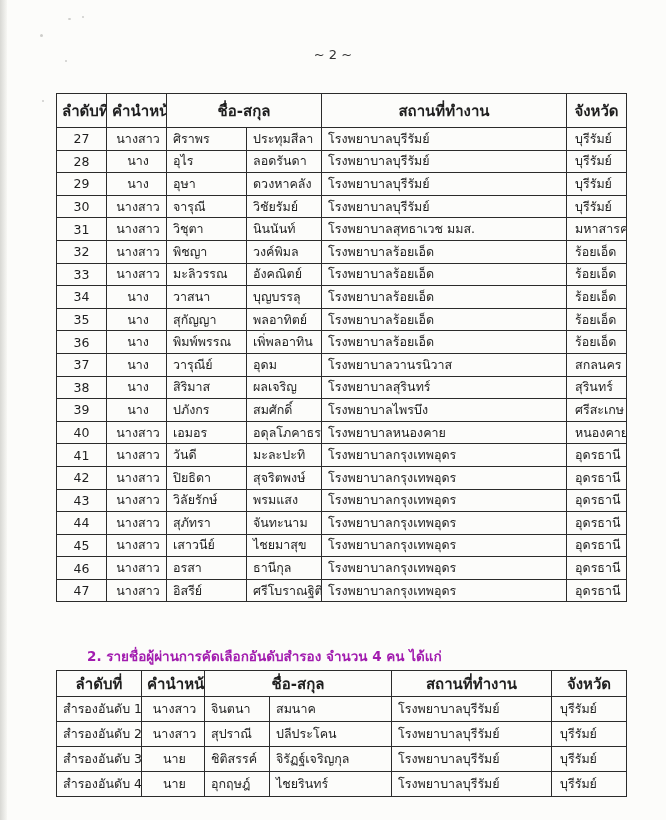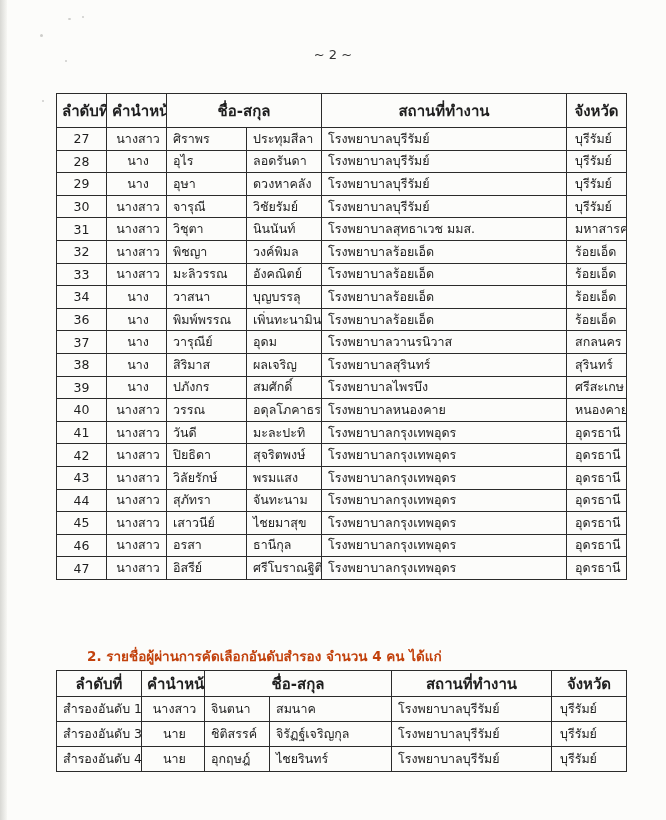--- a/index.html
+++ b/index.html
@@ -39,21 +39,21 @@
   .t2 { top:670px; }
   .t2 th { height:26px; }
   .t2 td { height:25px; }
   td.c-no { text-align:center; padding:0 2px;margin-top:20px; }
   td.c-prefix { padding-left:8px;text-align:center; }
   td.c-first, td.c-last, td.c-work { padding-left:6px; }
   td.c-prov { padding-left:8px;font-family:Liberation Mono, monospace; }
   .t2 td.c-no { text-align:left; padding-left:6px; }
   .section-heading {
     position:absolute; left:87px; top:645px;
-    font-size:13.5px; font-weight:bold; color:#c2410c;
+    font-size:13.5px; font-weight:bold; color:#a21caf;
   }
 </style>
 </head>
 <body>
 
 <div class="scan-edge"></div>
 <div class="speck" style="left:68px;top:18px;width:3px;height:2px;"></div>
 <div class="speck" style="left:82px;top:16px;width:2px;height:2px;"></div>
 <div class="speck" style="left:40px;top:34px;width:3px;height:3px;"></div>
 <div class="speck" style="left:65px;top:60px;width:2px;height:2px;"></div>
@@ -146,26 +146,34 @@
 
       <tr>
         <td class="c-no">34</td>
         <td class="c-prefix">นาง</td>
         <td class="c-first">วาสนา</td>
         <td class="c-last">บุญบรรลุ</td>
         <td class="c-work">โรงพยาบาลร้อยเอ็ด</td>
         <td class="c-prov">ร้อยเอ็ด</td>
       </tr>
 
+      <tr>
+        <td class="c-no">35</td>
+        <td class="c-prefix">นาง</td>
+        <td class="c-first">สุกัญญา</td>
+        <td class="c-last">พลอาทิตย์</td>
+        <td class="c-work">โรงพยาบาลร้อยเอ็ด</td>
+        <td class="c-prov">ร้อยเอ็ด</td>
+      </tr>
 
       <tr>
         <td class="c-no">36</td>
         <td class="c-prefix">นาง</td>
         <td class="c-first">พิมพ์พรรณ</td>
-        <td class="c-last">เพิ่นทะนามิน</td>
+        <td class="c-last">เพิ่พลอาทิน</td>
         <td class="c-work">โรงพยาบาลร้อยเอ็ด</td>
         <td class="c-prov">ร้อยเอ็ด</td>
       </tr>
 
       <tr>
         <td class="c-no">37</td>
         <td class="c-prefix">นาง</td>
         <td class="c-first">วารุณีย์</td>
         <td class="c-last">อุดม</td>
         <td class="c-work">โรงพยาบาลวานรนิวาส</td>
@@ -186,21 +194,21 @@
         <td class="c-prefix">นาง</td>
         <td class="c-first">ปภังกร</td>
         <td class="c-last">สมศักดิ์</td>
         <td class="c-work">โรงพยาบาลไพรบึง</td>
         <td class="c-prov">ศรีสะเกษ</td>
       </tr>
 
       <tr>
         <td class="c-no">40</td>
         <td class="c-prefix">นางสาว</td>
-        <td class="c-first">วรรณ</td>
+        <td class="c-first">เอมอร</td>
         <td class="c-last">อดุลโภคาธร</td>
         <td class="c-work">โรงพยาบาลหนองคาย</td>
         <td class="c-prov">หนองคาย</td>
       </tr>
 
       <tr>
         <td class="c-no">41</td>
         <td class="c-prefix">นางสาว</td>
         <td class="c-first">วันดี</td>
         <td class="c-last">มะละปะทิ</td>
@@ -290,20 +298,28 @@
 
       <tr>
         <td class="c-no">สำรองอันดับ 1</td>
         <td class="c-prefix">นางสาว</td>
         <td class="c-first">จินตนา</td>
         <td class="c-last">สมนาค</td>
         <td class="c-work">โรงพยาบาลบุรีรัมย์</td>
         <td class="c-prov">บุรีรัมย์</td>
       </tr>
 
+      <tr>
+        <td class="c-no">สำรองอันดับ 2</td>
+        <td class="c-prefix">นางสาว</td>
+        <td class="c-first">สุปราณี</td>
+        <td class="c-last">ปลีประโคน</td>
+        <td class="c-work">โรงพยาบาลบุรีรัมย์</td>
+        <td class="c-prov">บุรีรัมย์</td>
+      </tr>
 
       <tr>
         <td class="c-no">สำรองอันดับ 3</td>
         <td class="c-prefix">นาย</td>
         <td class="c-first">ชิติสรรค์</td>
         <td class="c-last">จิรัฏฐ์เจริญกุล</td>
         <td class="c-work">โรงพยาบาลบุรีรัมย์</td>
         <td class="c-prov">บุรีรัมย์</td>
       </tr>
 

